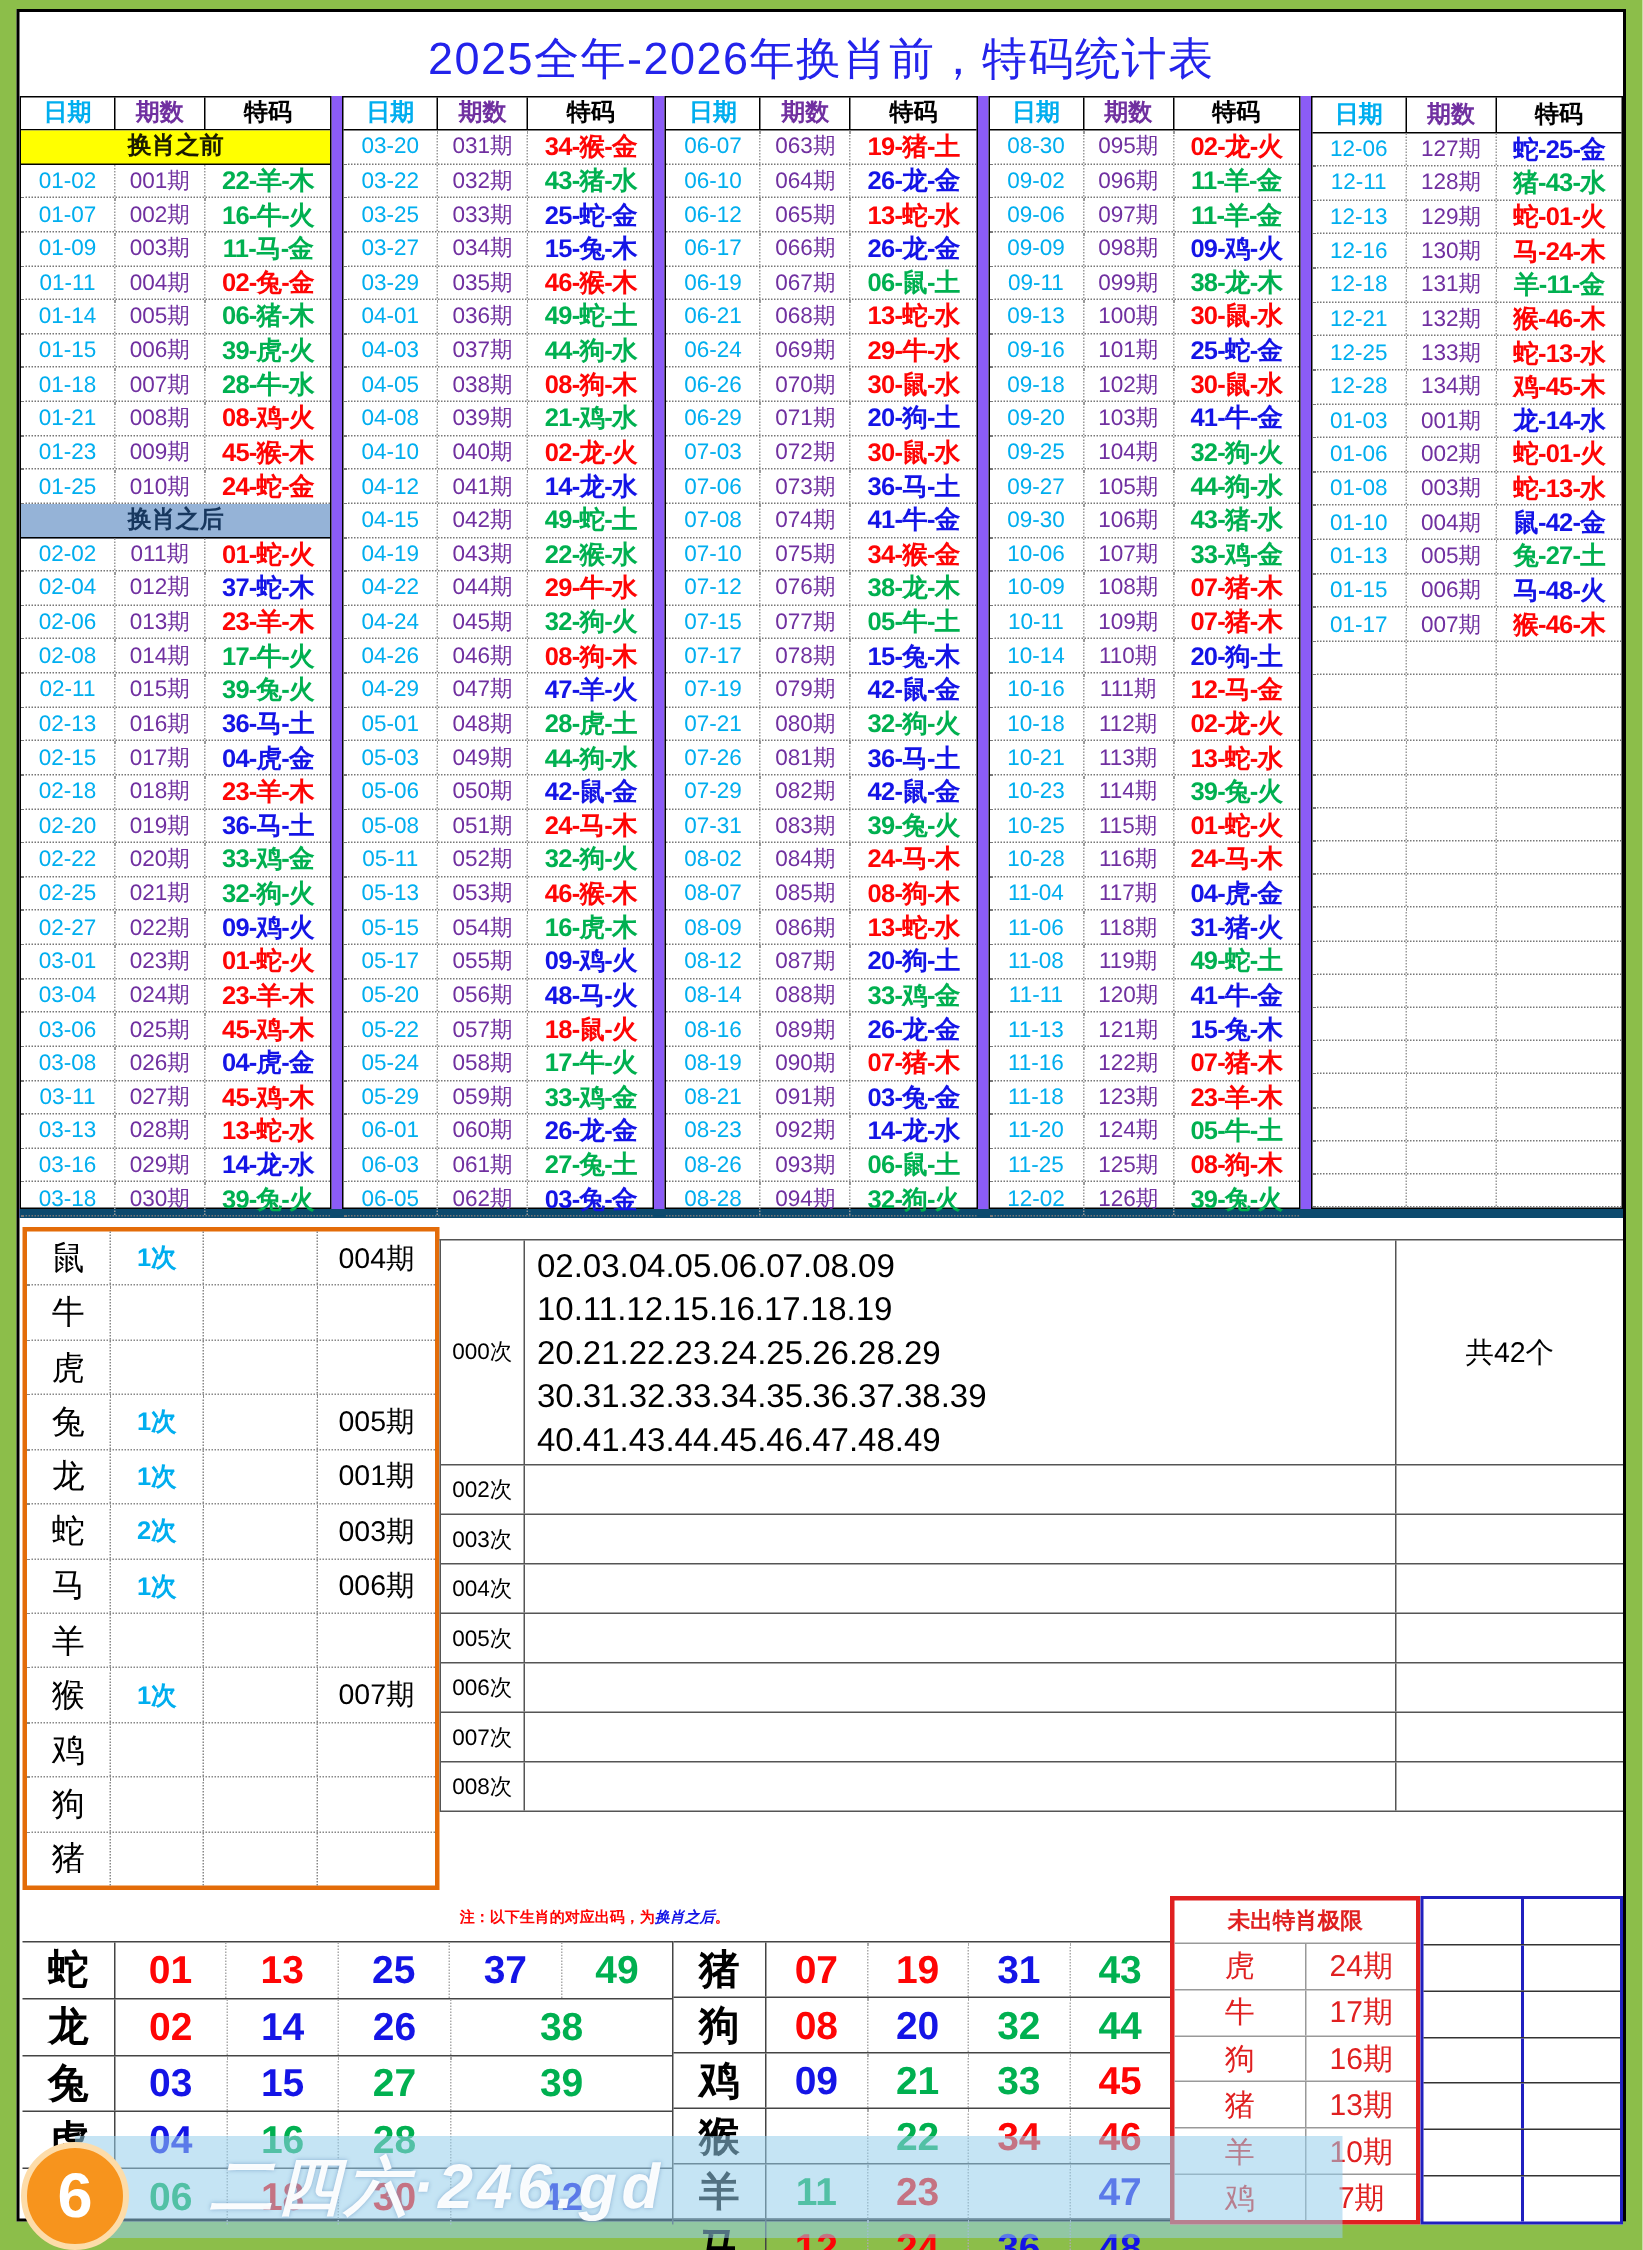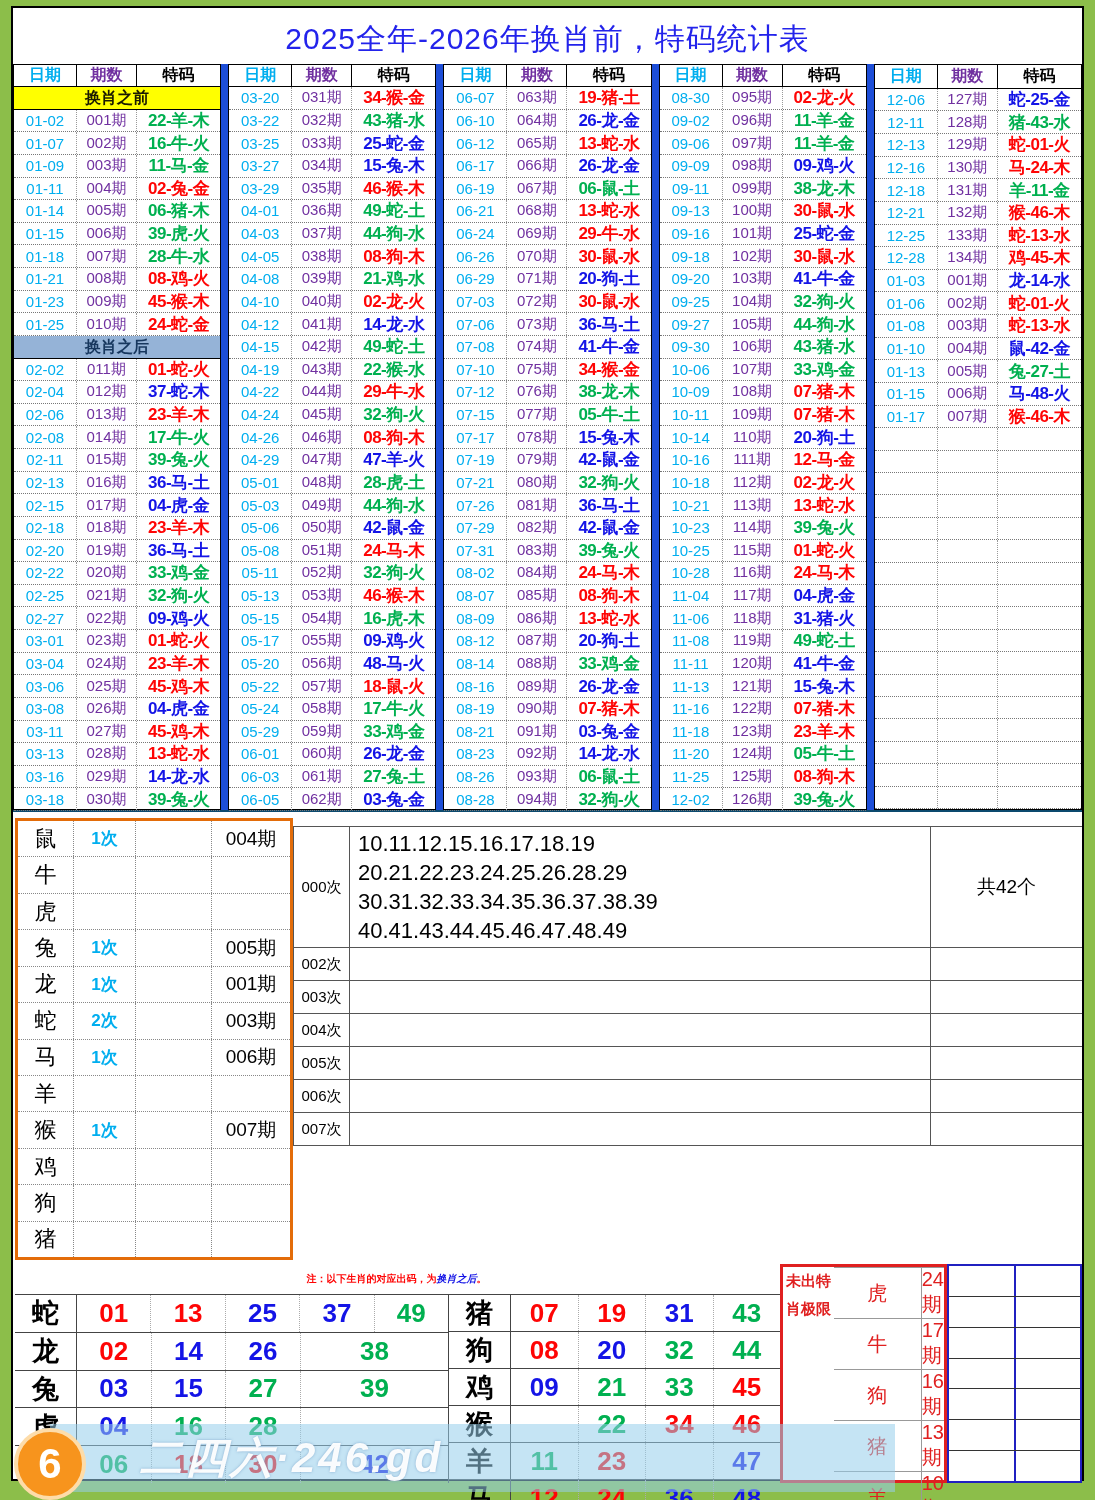--- a/index.html
+++ b/index.html
@@ -2,21 +2,21 @@
 <html><head>
 <meta charset="utf-8">
 <style>
   *{box-sizing:border-box;margin:0;padding:0}
   html,body{width:1095px;height:1500px}
   body{position:relative;background:#8CBE4A;font-family:"Liberation Sans","DejaVu Sans",sans-serif;overflow:hidden}
   .sheet{position:absolute;left:11px;top:6px;width:1073px;height:1475px;background:#fff;border:2px solid #000}
   .title{position:absolute;top:0;left:0;width:100%;height:56px;display:flex;align-items:flex-end;justify-content:center;
          font-size:30px;font-weight:normal;color:#2323EB;padding-bottom:4px;letter-spacing:1px}
   
-  .main{position:absolute;top:56px;left:0;width:1069px;height:748px;background:#1d4ed8;display:flex;gap:7px;border-bottom:2px solid #0c4a6e}
+  .main{position:absolute;top:56px;left:0;width:1069px;height:748px;background:#8b5cf6;display:flex;gap:7px;border-bottom:6px solid #0c4a6e}
   .mcol{flex:1;background:#fff;border:1px solid #000;display:flex;flex-direction:column}
   .mhead{display:flex;height:24px;border-bottom:1px solid #000;font-weight:bold;font-size:16px}
   .mh{display:flex;align-items:center;justify-content:center}
   .mh0{width:62px;color:#00AEEF}
   .mh1{width:60px;color:#7030A0;border-left:1px solid #000}
   .mh2{flex:1;color:#000;border-left:1px solid #000}
   .mrow{display:flex;height:22.63px;border-bottom:1px dotted #777}
   .md{width:62px;display:flex;align-items:center;justify-content:center;font-size:15px;color:#00AEEF}
   .mp{width:60px;display:flex;align-items:center;justify-content:center;font-size:15px;color:#7030A0;border-left:1px dotted #999}
   .mc{flex:1;display:flex;align-items:center;justify-content:center;font-size:17px;font-weight:600;border-left:1px dotted #999;letter-spacing:-0.5px}
@@ -56,21 +56,21 @@
   .note .hl{color:#1414E6;font-style:italic}
   .bztables{position:absolute;top:30px;left:0;height:189px;display:flex}
   .bztable{display:flex;flex-direction:column}
   #bleft{width:433px}
   #bright{width:332px;border-left:1px solid #444}
   .brow{flex:1;display:flex;border-top:1px solid #444}
   .bz{width:62px;display:flex;align-items:center;justify-content:center;font-size:27px;font-weight:bold;border-right:1px solid #444}
   .bn{flex:1;display:flex;align-items:center;justify-content:center;font-size:26px;font-weight:bold;border-left:1px dotted #aaa}
   .bn:nth-child(2){border-left:none}
   .span2{flex:2}
-  .limits{position:absolute;left:765px;top:0;width:167px;height:219px;border:3px solid #E02020;background:#fff;display:flex;flex-direction:row}
+  .limits{position:absolute;left:765px;top:0;width:167px;height:219px;border:3px solid #E02020;background:#fff;display:flex;flex-direction:column}
   .limits-title{height:28px;color:#E02020;font-weight:bold;font-size:15px;text-align:center;line-height:28px}
   .lrow{flex:1;display:flex;border-top:1px solid #999}
   .lz{width:88px;display:flex;align-items:center;justify-content:center;color:#E02020;font-size:20px;border-right:1px solid #999}
   .lq{flex:1;display:flex;align-items:center;justify-content:center;color:#E02020;font-size:20px}
   .bluebox{position:absolute;left:932px;top:0;width:135px;height:219px;border:2px solid #2020C0;display:flex;flex-direction:column;background:#fff}
   .xrow{flex:1;display:flex;border-top:1px solid #333}
   .xrow:first-child{border-top:none}
   .xcell{flex:1;border-left:2px solid #2020C0}
   .xcell:first-child{border-left:none}
   
@@ -990,20 +990,21 @@
             <div class="sv"></div>
             <div class="sv sv2"></div>
             <div class="sr"></div>
           </div>
         </div>
     </div>
     <div class="counts">
         <div class="crow">
           <div class="clab">000次</div>
           <div class="ccont">
+            <div class="cline">02.03.04.05.06.07.08.09</div>
             <div class="cline">10.11.12.15.16.17.18.19</div>
             <div class="cline">20.21.22.23.24.25.26.28.29</div>
             <div class="cline">30.31.32.33.34.35.36.37.38.39</div>
             <div class="cline">40.41.43.44.45.46.47.48.49</div>
           </div>
           <div class="ctot">共42个</div>
         </div>
         <div class="crow">
           <div class="clab">002次</div>
           <div class="ccont"></div>
@@ -1024,20 +1025,25 @@
           <div class="ccont"></div>
           <div class="ctot"></div>
         </div>
         <div class="crow">
           <div class="clab">006次</div>
           <div class="ccont"></div>
           <div class="ctot"></div>
         </div>
         <div class="crow">
           <div class="clab">007次</div>
+          <div class="ccont"></div>
+          <div class="ctot"></div>
+        </div>
+        <div class="crow">
+          <div class="clab">008次</div>
           <div class="ccont"></div>
           <div class="ctot"></div>
         </div>
       </div>
   </div>
 
   <div class="bottom">
     <div class="note">
       <span>注：以下生肖的对应出码，为</span><span class="hl">换肖之后</span><span>。</span>
     </div>

